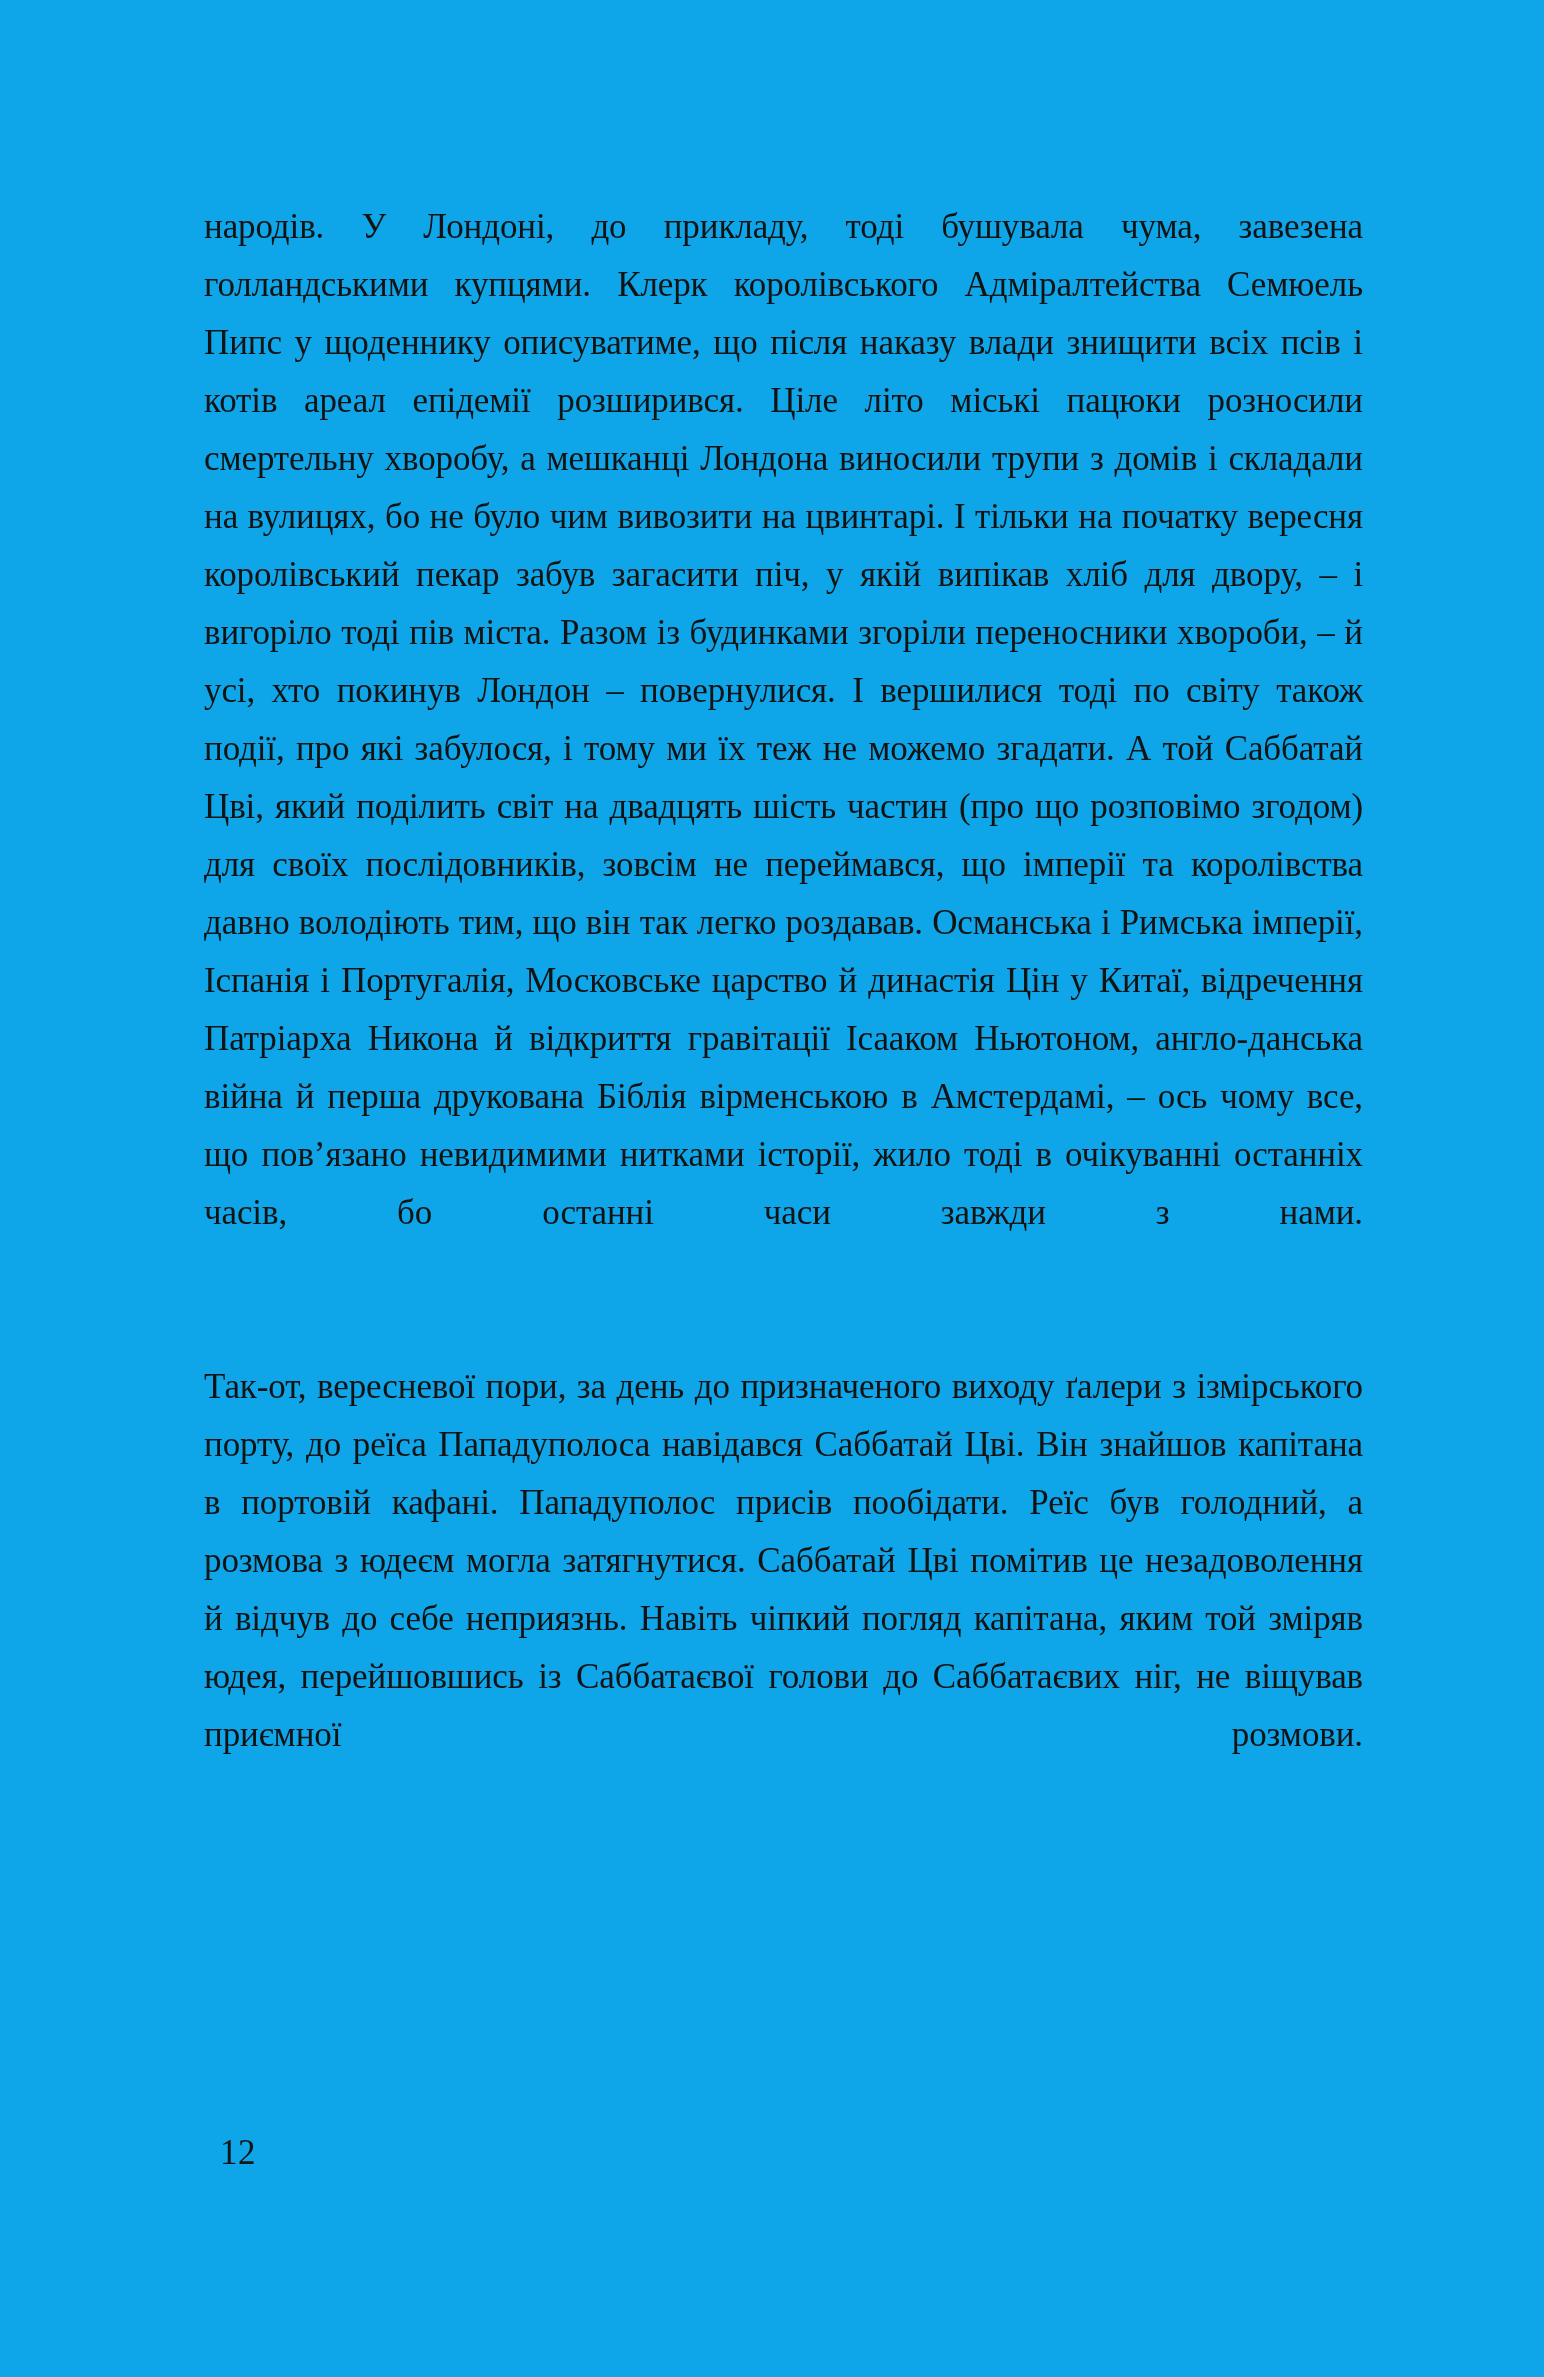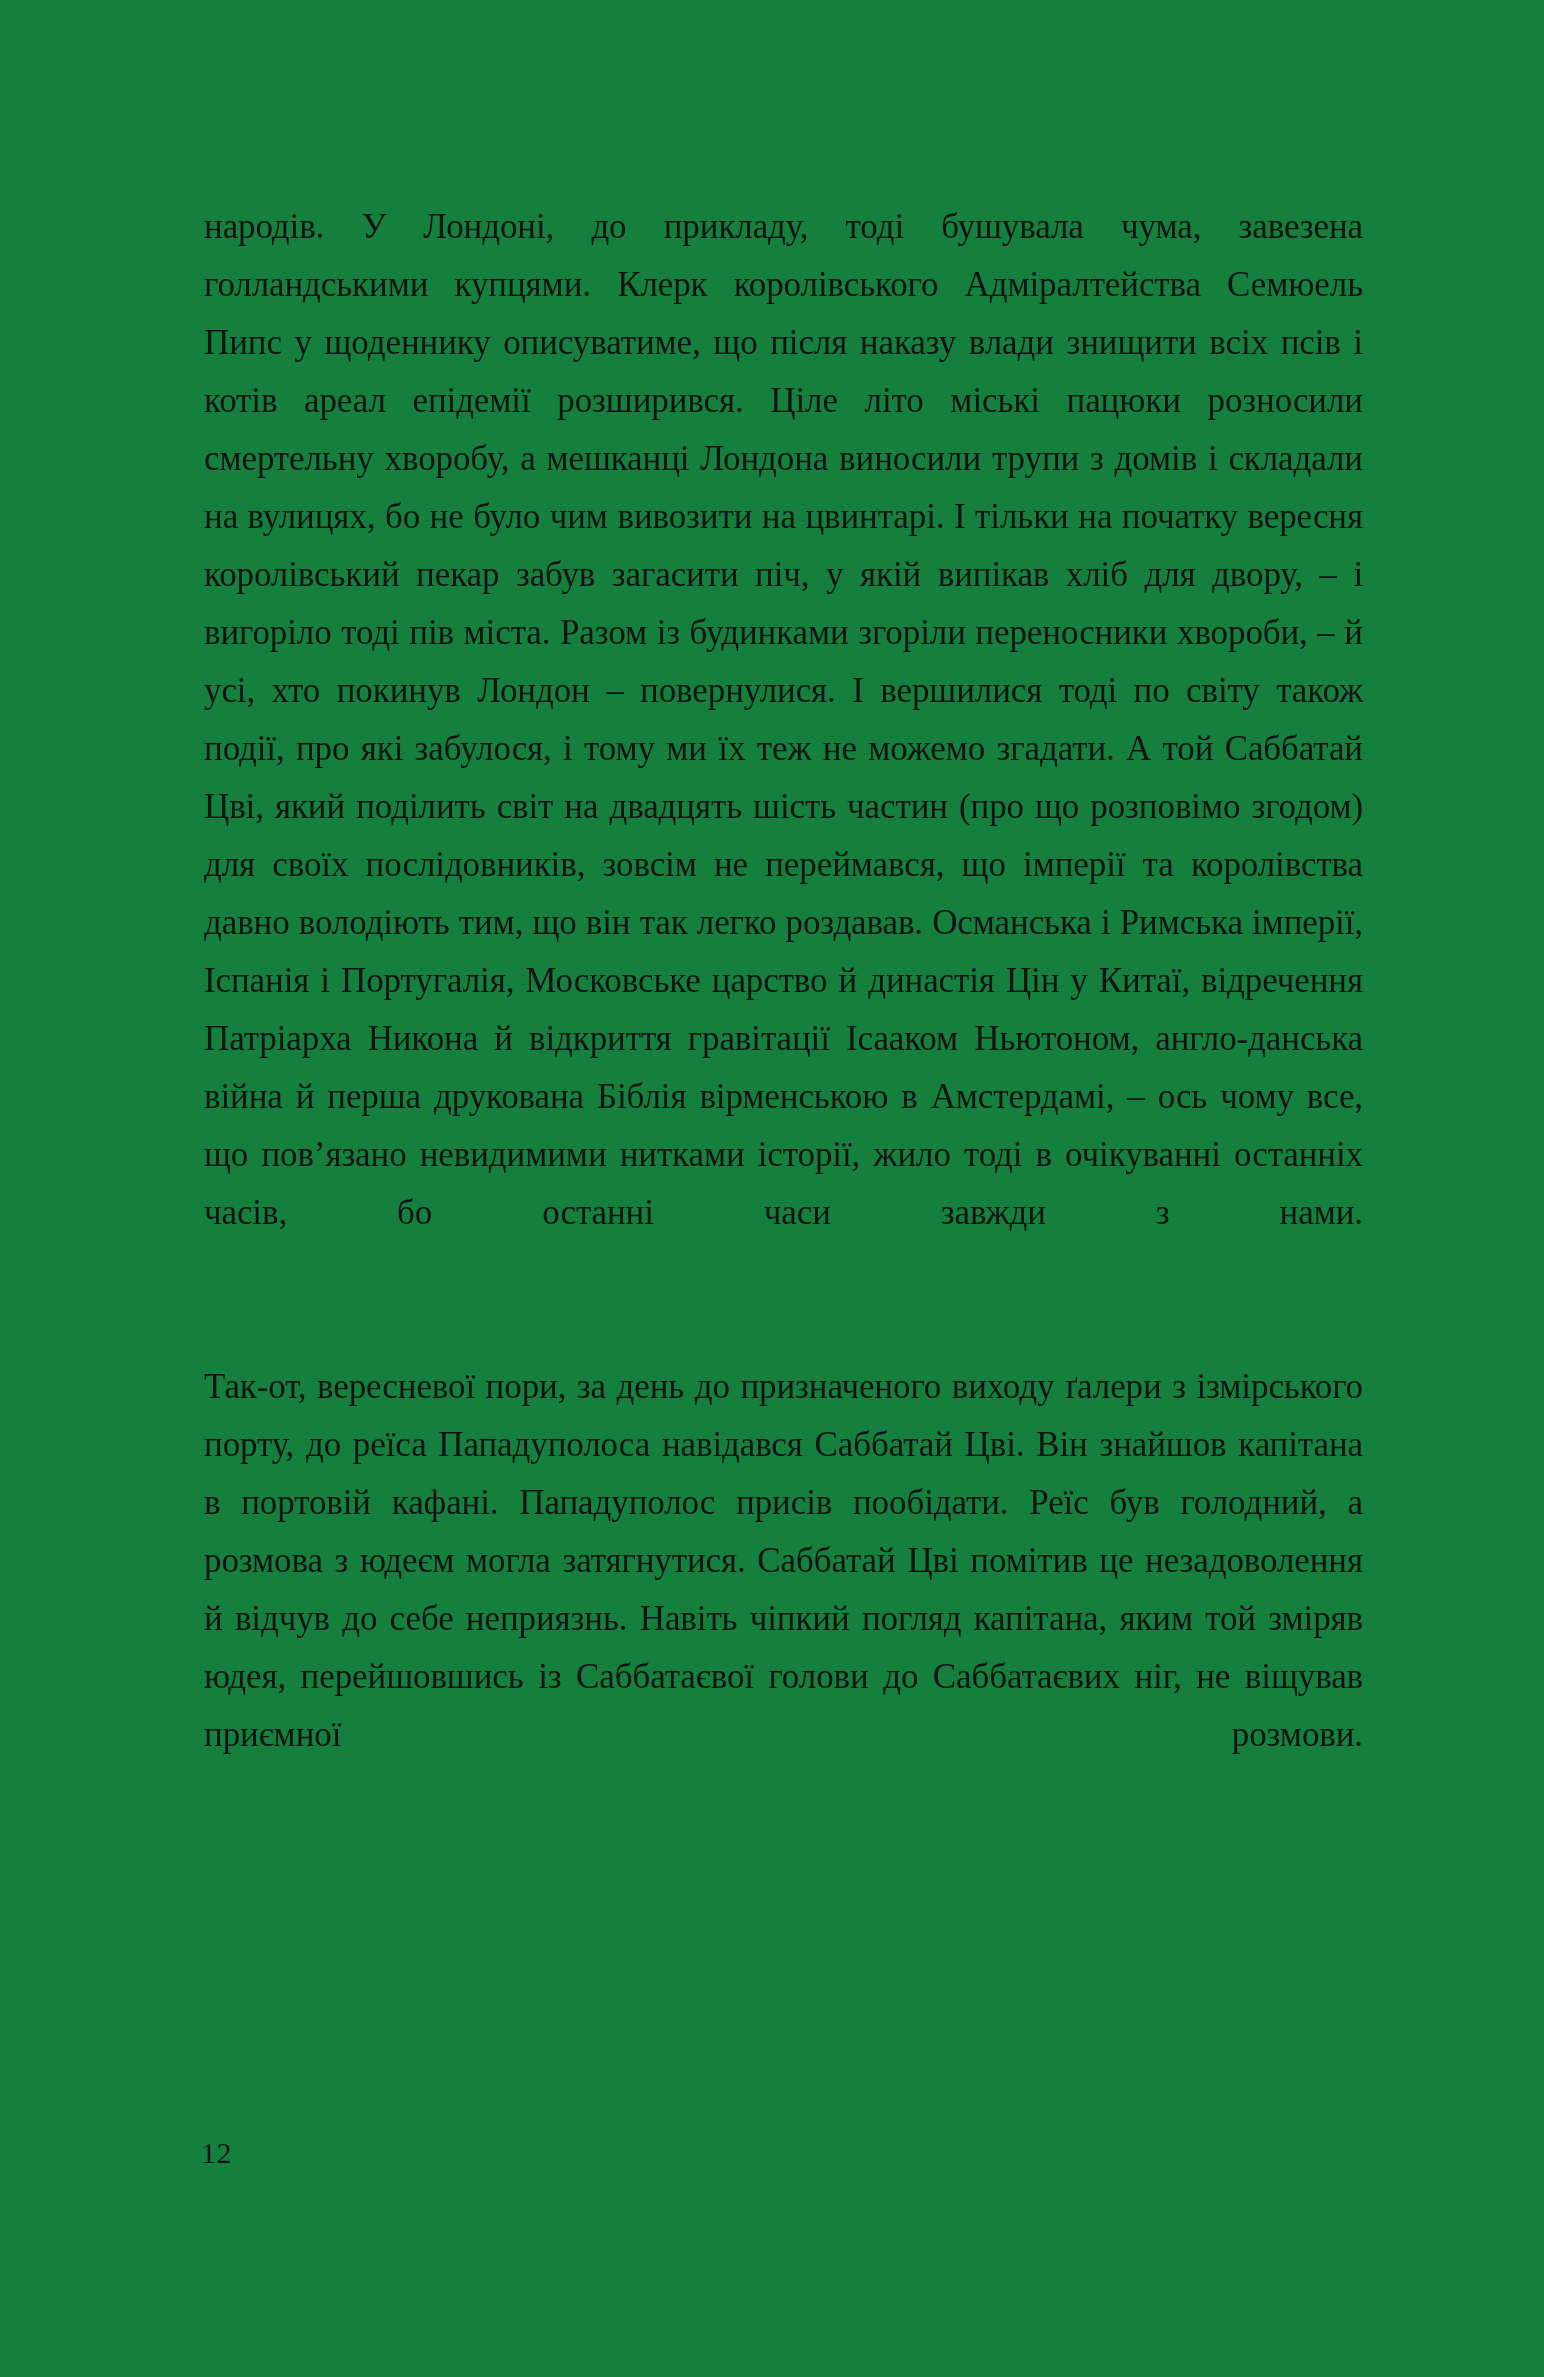--- a/index.html
+++ b/index.html
@@ -13,21 +13,21 @@
     background: #ffffff;
     font-family: "Liberation Serif", "DejaVu Serif", serif;
     color: #111111;
     overflow: hidden;
   }
 
   .page {
     position: relative;
     width: 1545px;
     height: 2377px;
-    background: #15803d;
+    background: #0ea5e9;
   }
 
   .text-block {
     position: absolute;
     left: 204px;
     top: 198px;
     width: 1159px;
   }
 
   .para {
@@ -48,23 +48,23 @@
     display: inline-block;
     width: 100%;
   }
 
   .para-gap {
     height: 58px;
   }
 
   .folio {
     position: absolute;
-    left: 201px;
+    left: 220px;
     top: 2134px;
-    font-size: 30px;
+    font-size: 35px;
     line-height: 37px;
     color: #151515;
     letter-spacing: 0.4px;
     font-family: Liberation Serif, serif;
   }
 </style>
 </head>
 <body>
 
 <div class="page">

